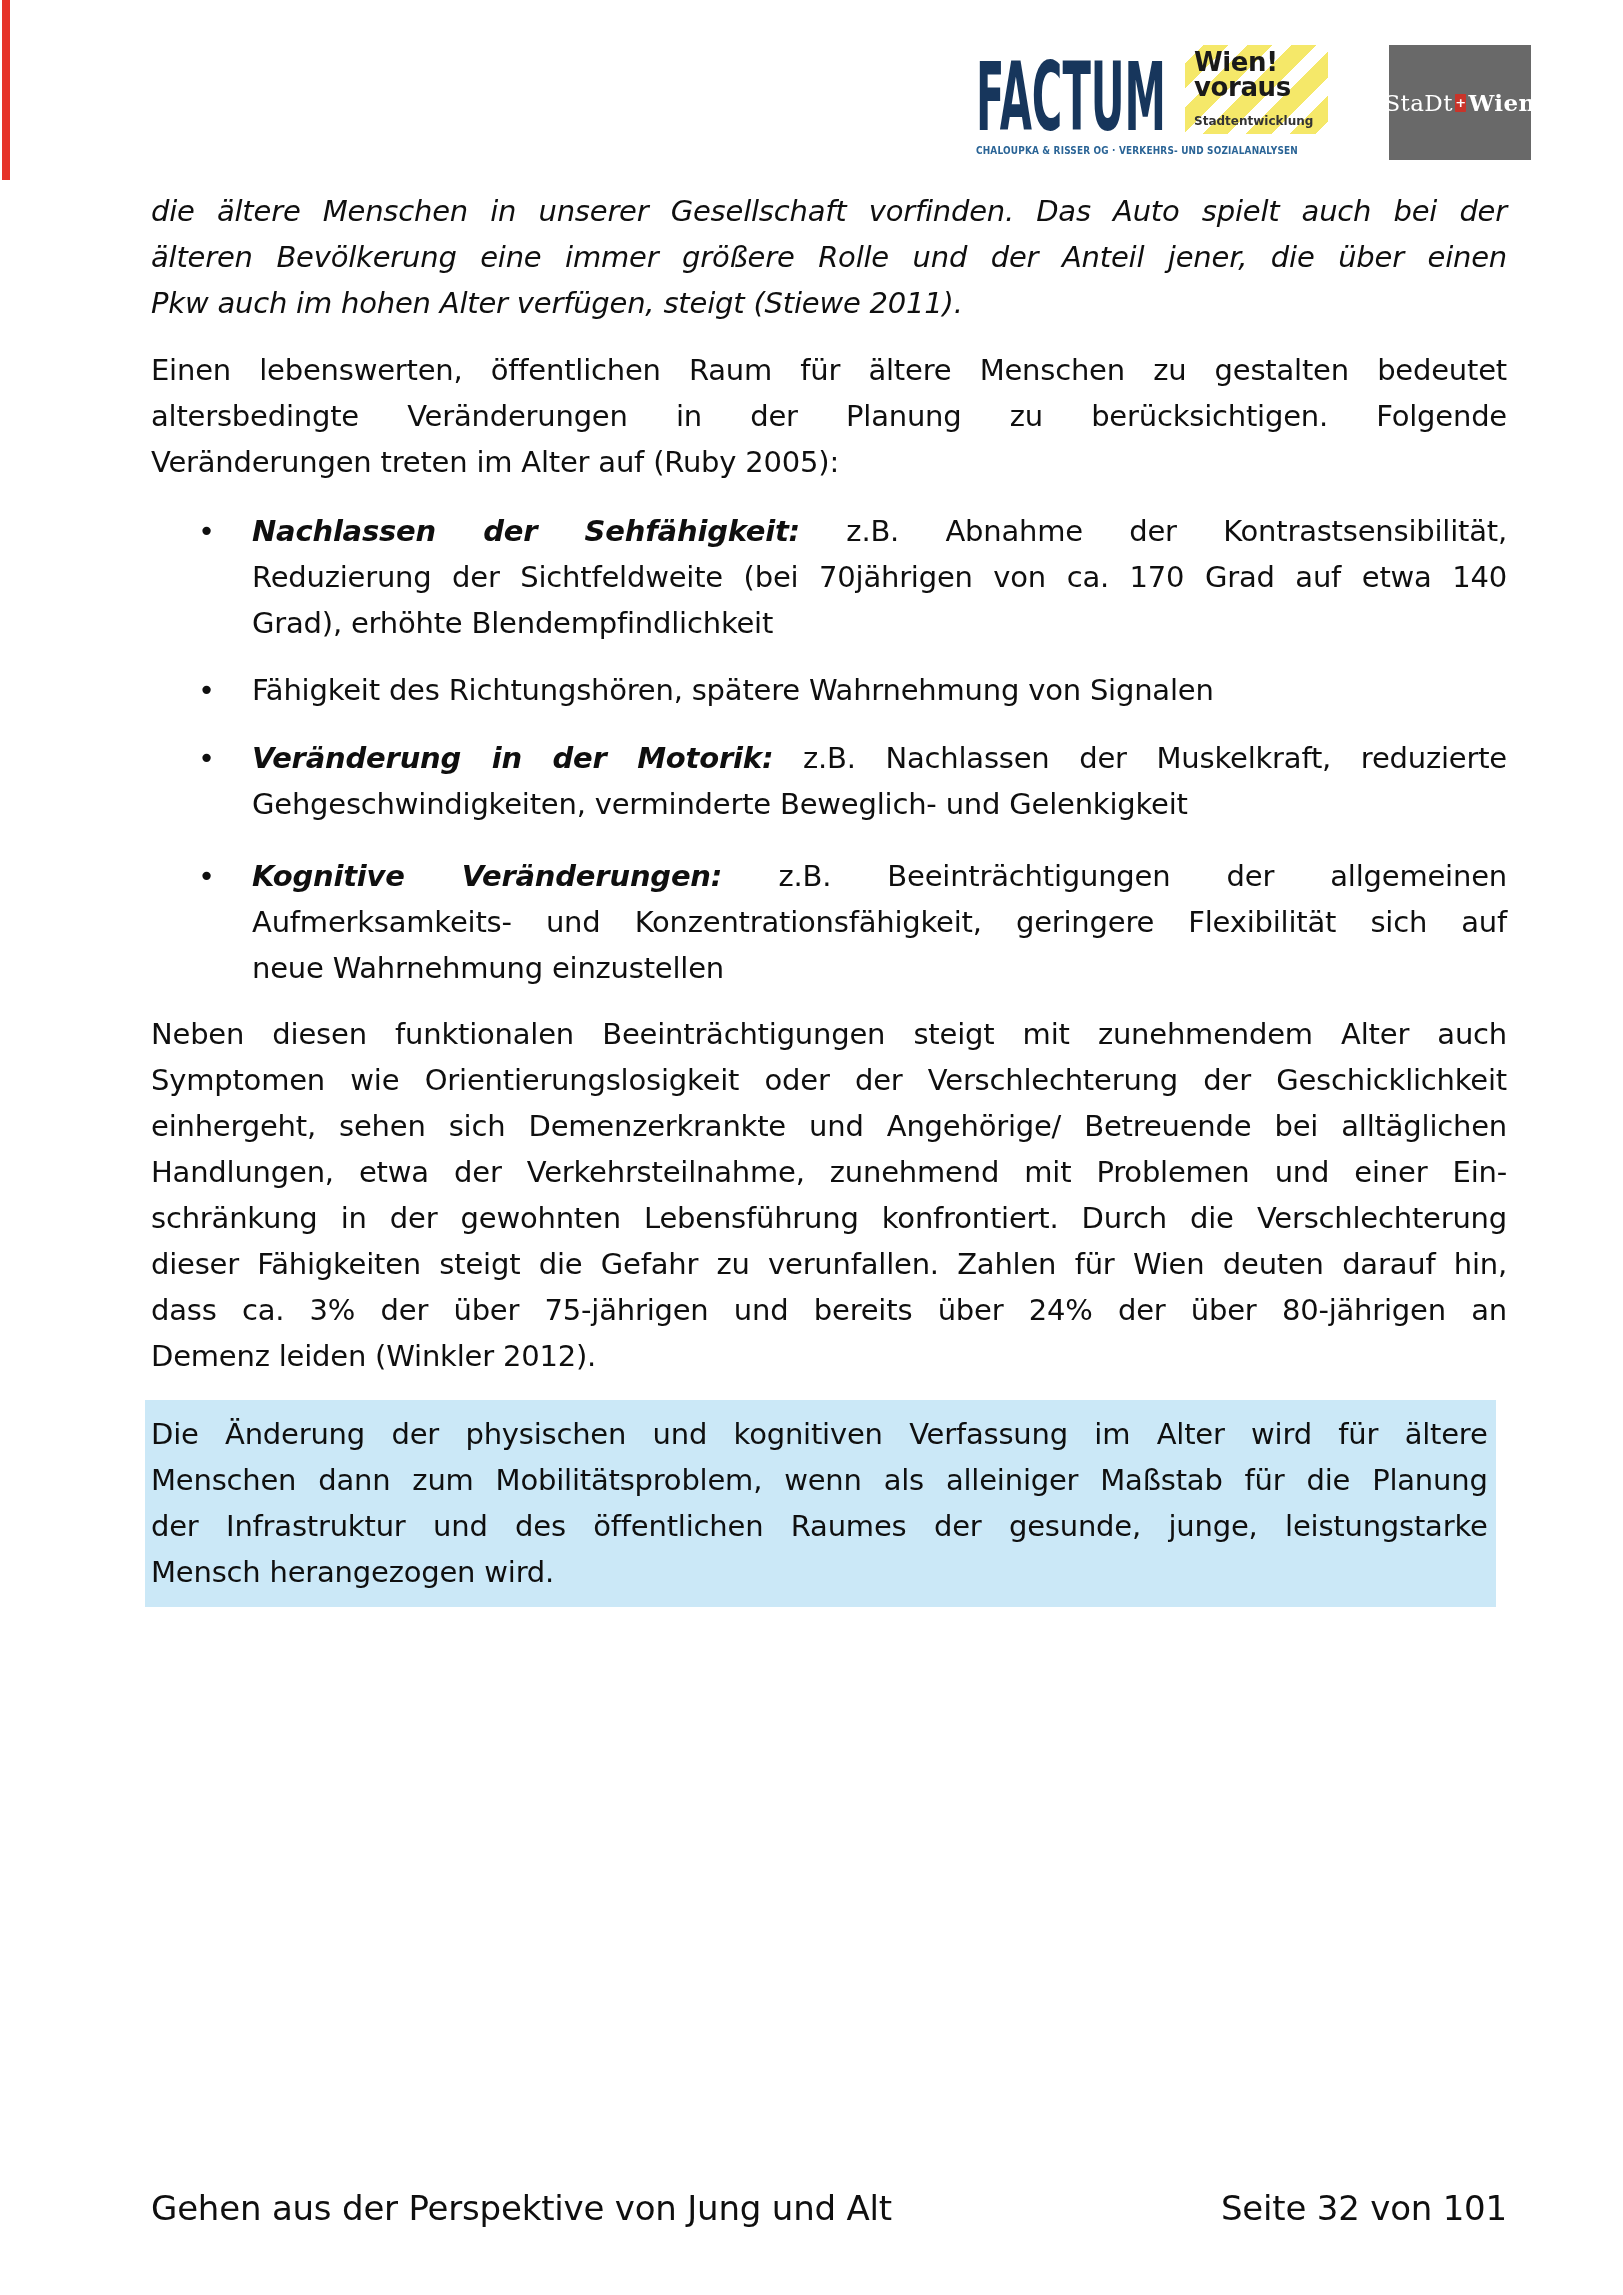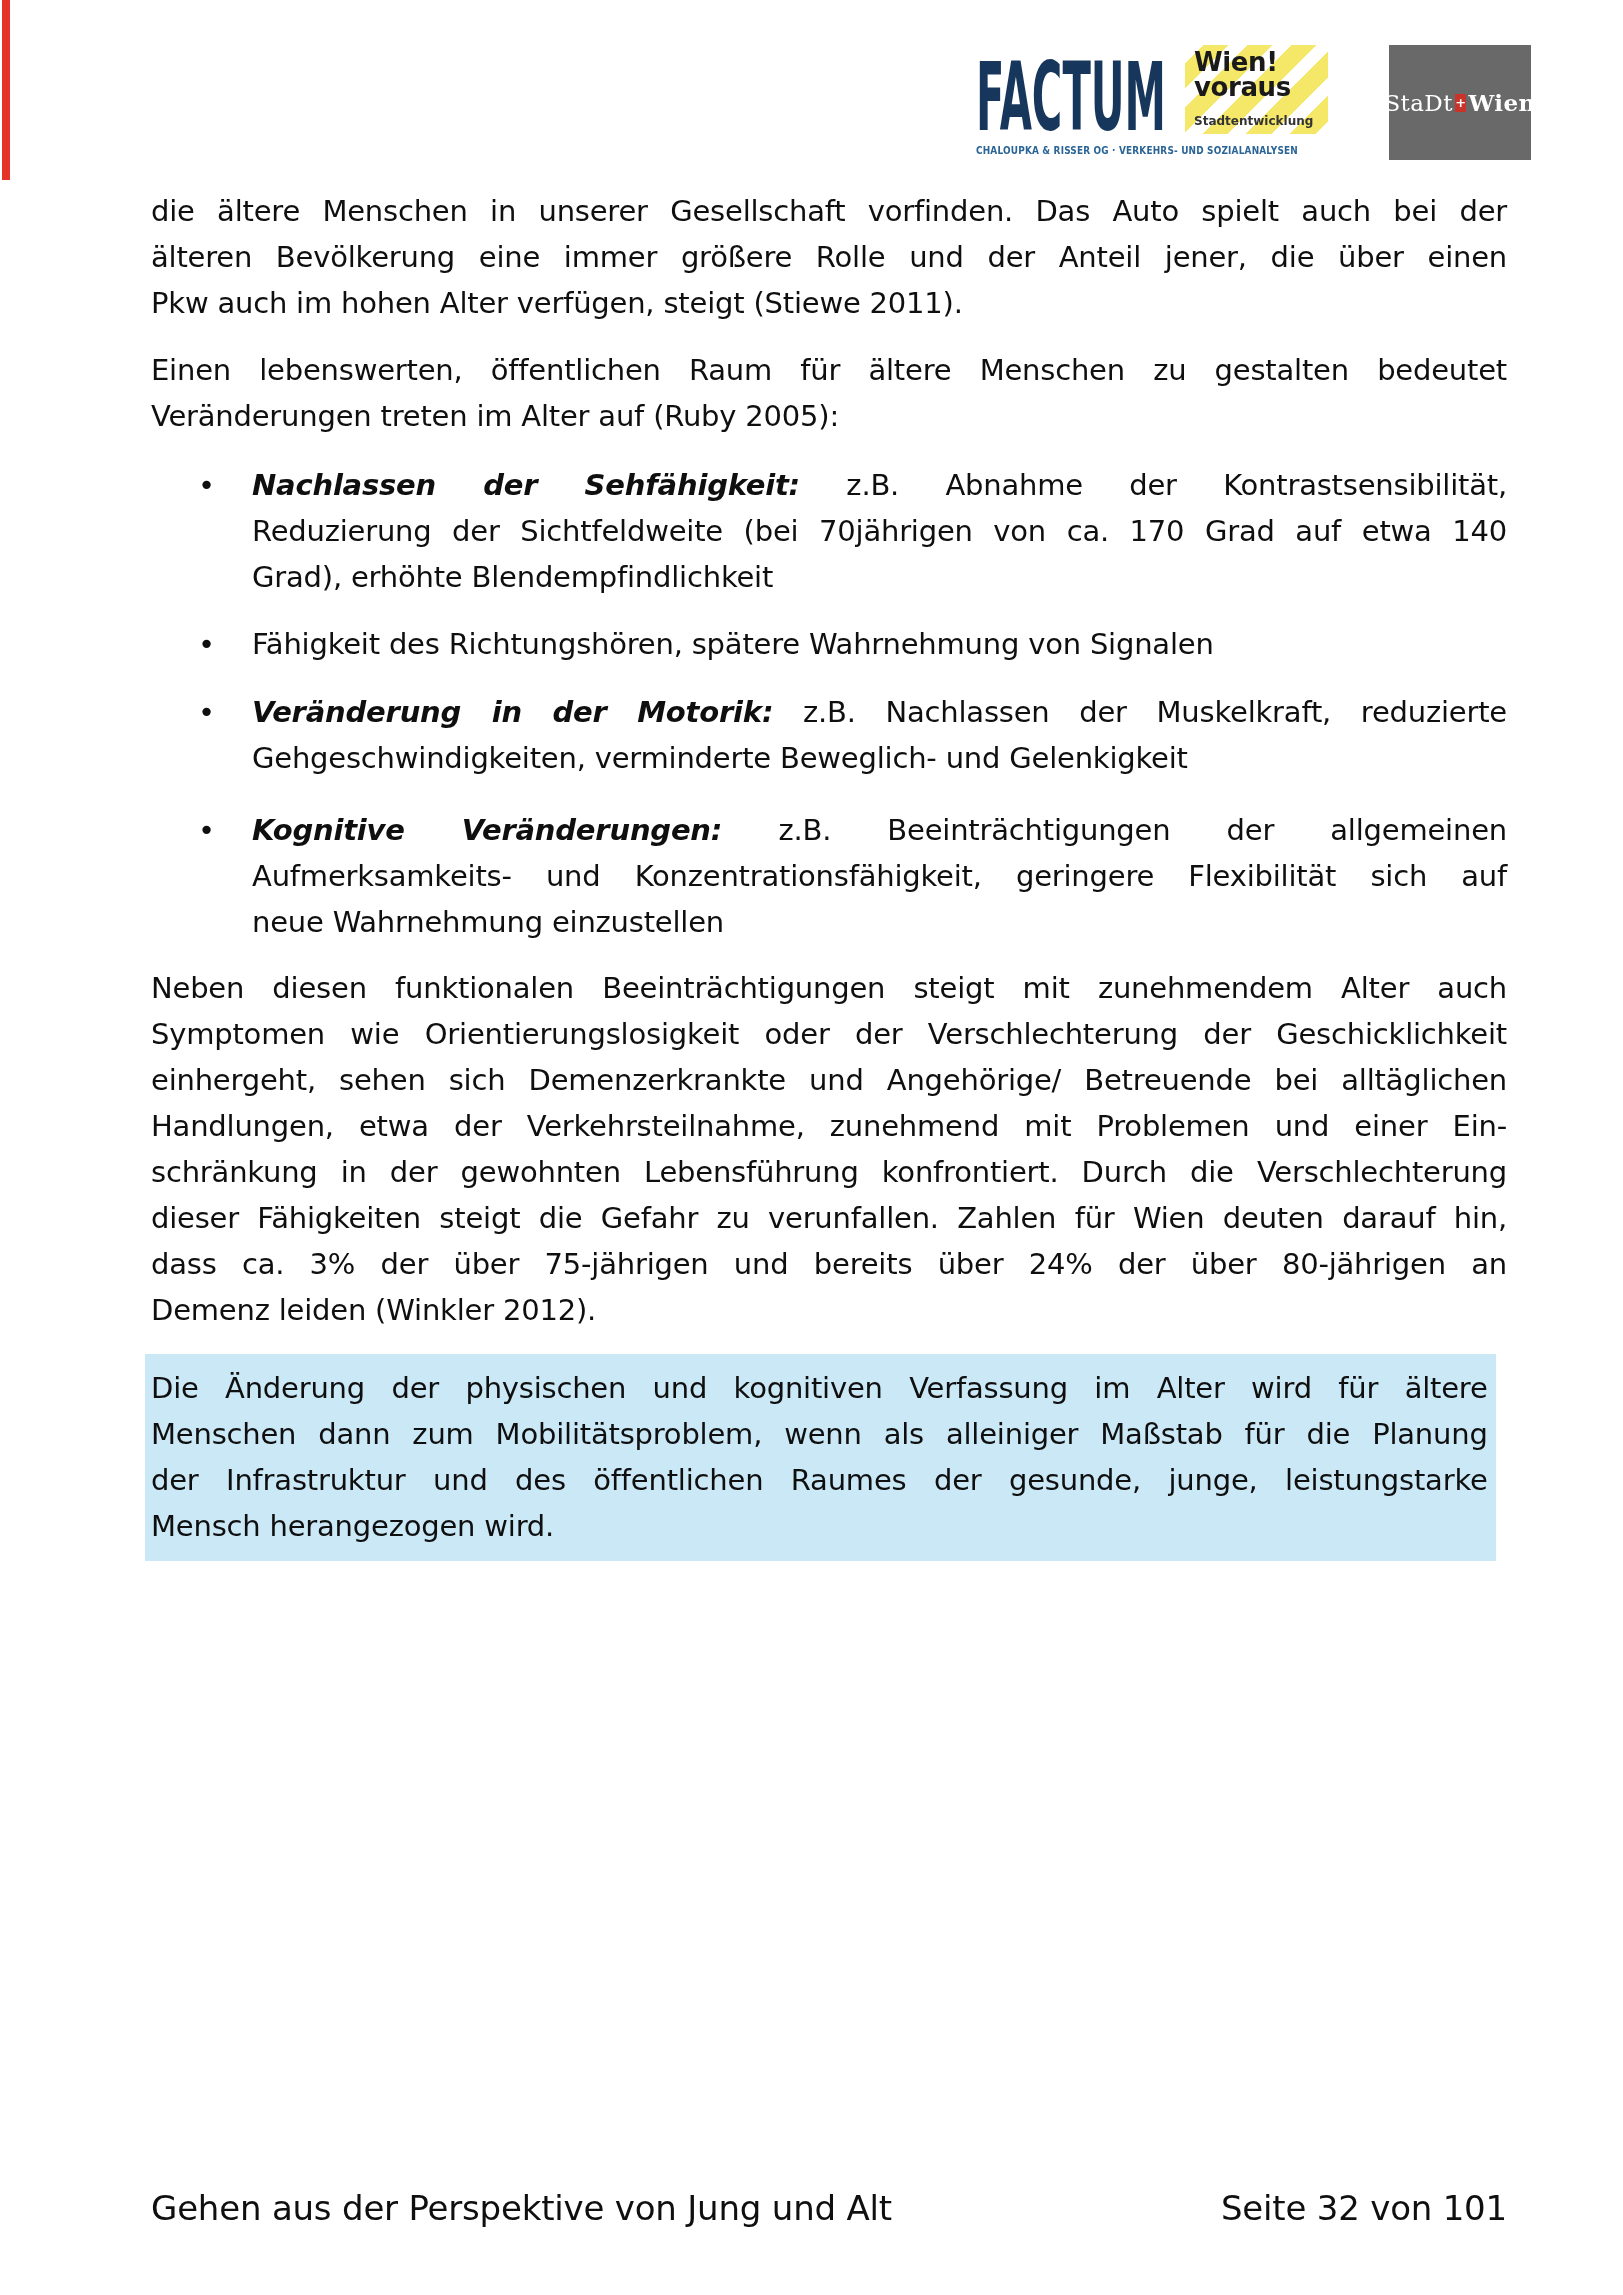--- a/index.html
+++ b/index.html
@@ -71,21 +71,21 @@
   .sw-part2 { font-weight: 700; letter-spacing: 0.4px; }
 
   
   .textcol {
     position: absolute; left: 151px; top: 188px; width: 1356px;
     font-size: 29px; line-height: 46px; letter-spacing: -0.2px;
   }
   .jl { text-align: justify; text-align-last: justify; -moz-text-align-last: justify; }
   .ll { text-align: left; }
 
-  .para-1 { margin-bottom: 21px; }
+  .para-1 { margin-bottom: 21px; font-style: italic; }
   .para-2 { margin-bottom: 23px; }
   .para-3 { margin-bottom: 21px; }
 
   .bullet-item { position: relative; padding-left: 101px; }
   .bullet-item-1 { margin-bottom: 21px; }
   .bullet-item-2 { margin-bottom: 22px; }
   .bullet-item-3 { margin-bottom: 26px; }
   .bullet-item-4 { margin-bottom: 20px; }
   .bullet-dot { position: absolute; left: 47px; top: 0; }
   .lead { font-weight: 700; font-style: italic; }
@@ -132,20 +132,21 @@
   <div class="textcol">
 
     <div class="para-1">
       <div class="jl">die ältere Menschen in unserer Gesellschaft vorfinden. Das Auto spielt auch bei der</div>
       <div class="jl">älteren Bevölkerung eine immer größere Rolle und der Anteil jener, die über einen</div>
       <div class="ll">Pkw auch im hohen Alter verfügen, steigt (Stiewe 2011).</div>
     </div>
 
     <div class="para-2">
       <div class="jl">Einen lebenswerten, öffentlichen Raum für ältere Menschen zu gestalten bedeutet</div>
+      <div class="jl">altersbedingte Veränderungen in der Planung zu berücksichtigen. Folgende</div>
       <div class="ll">Veränderungen treten im Alter auf (Ruby 2005):</div>
     </div>
 
     <div>
 
       <div class="bullet-item bullet-item-1">
         <span class="bullet-dot">•</span>
         <div class="jl"><span class="lead">Nachlassen der Sehfähigkeit:</span> <span>z.B. Abnahme der Kontrastsensibilität,</span></div>
         <div class="jl">Reduzierung der Sichtfeldweite (bei 70jährigen von ca. 170 Grad auf etwa 140</div>
         <div class="ll">Grad), erhöhte Blendempfindlichkeit</div>

